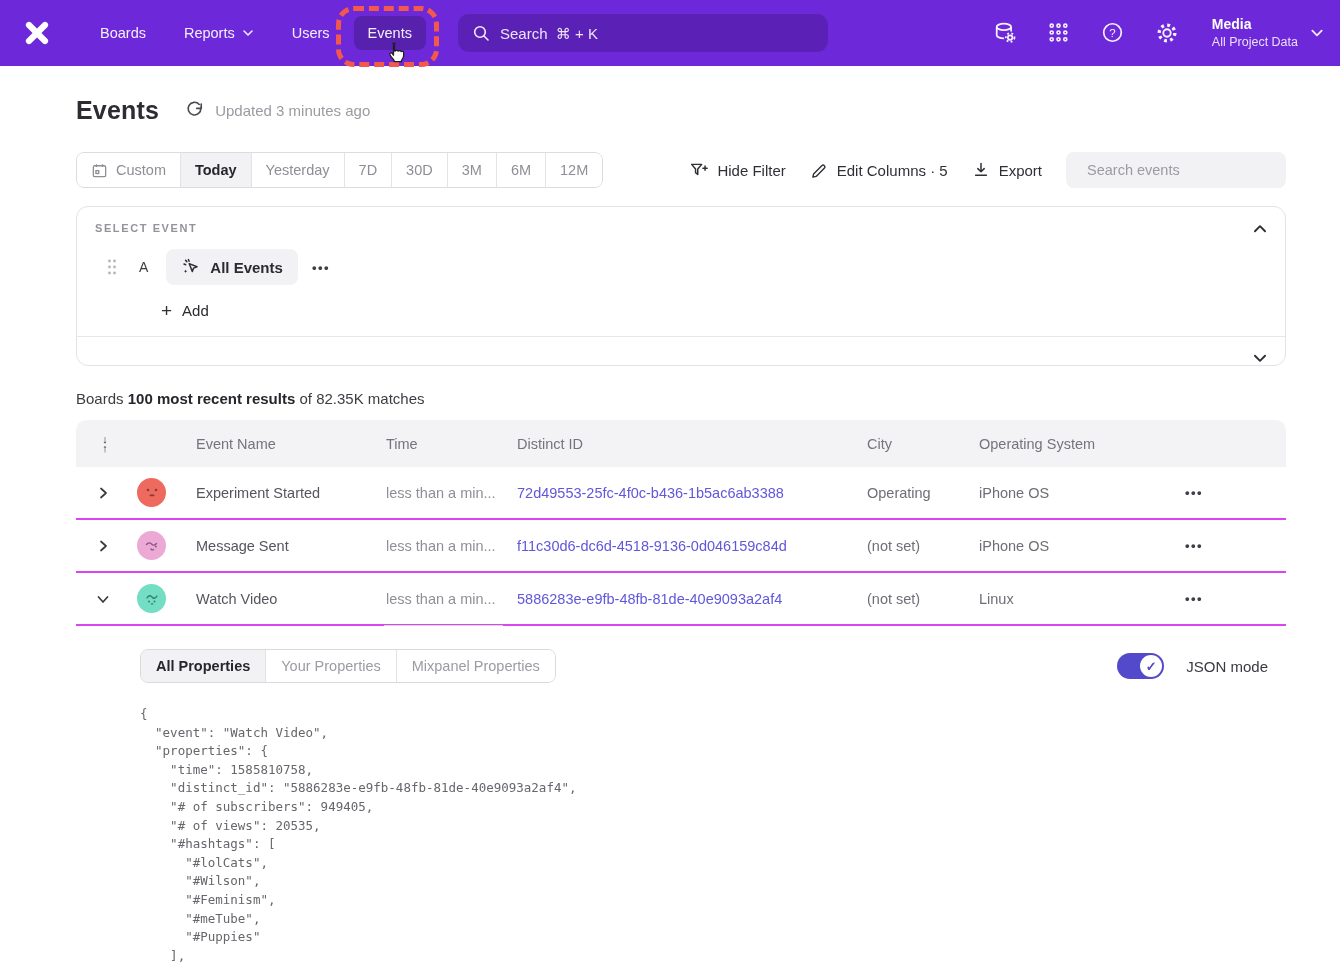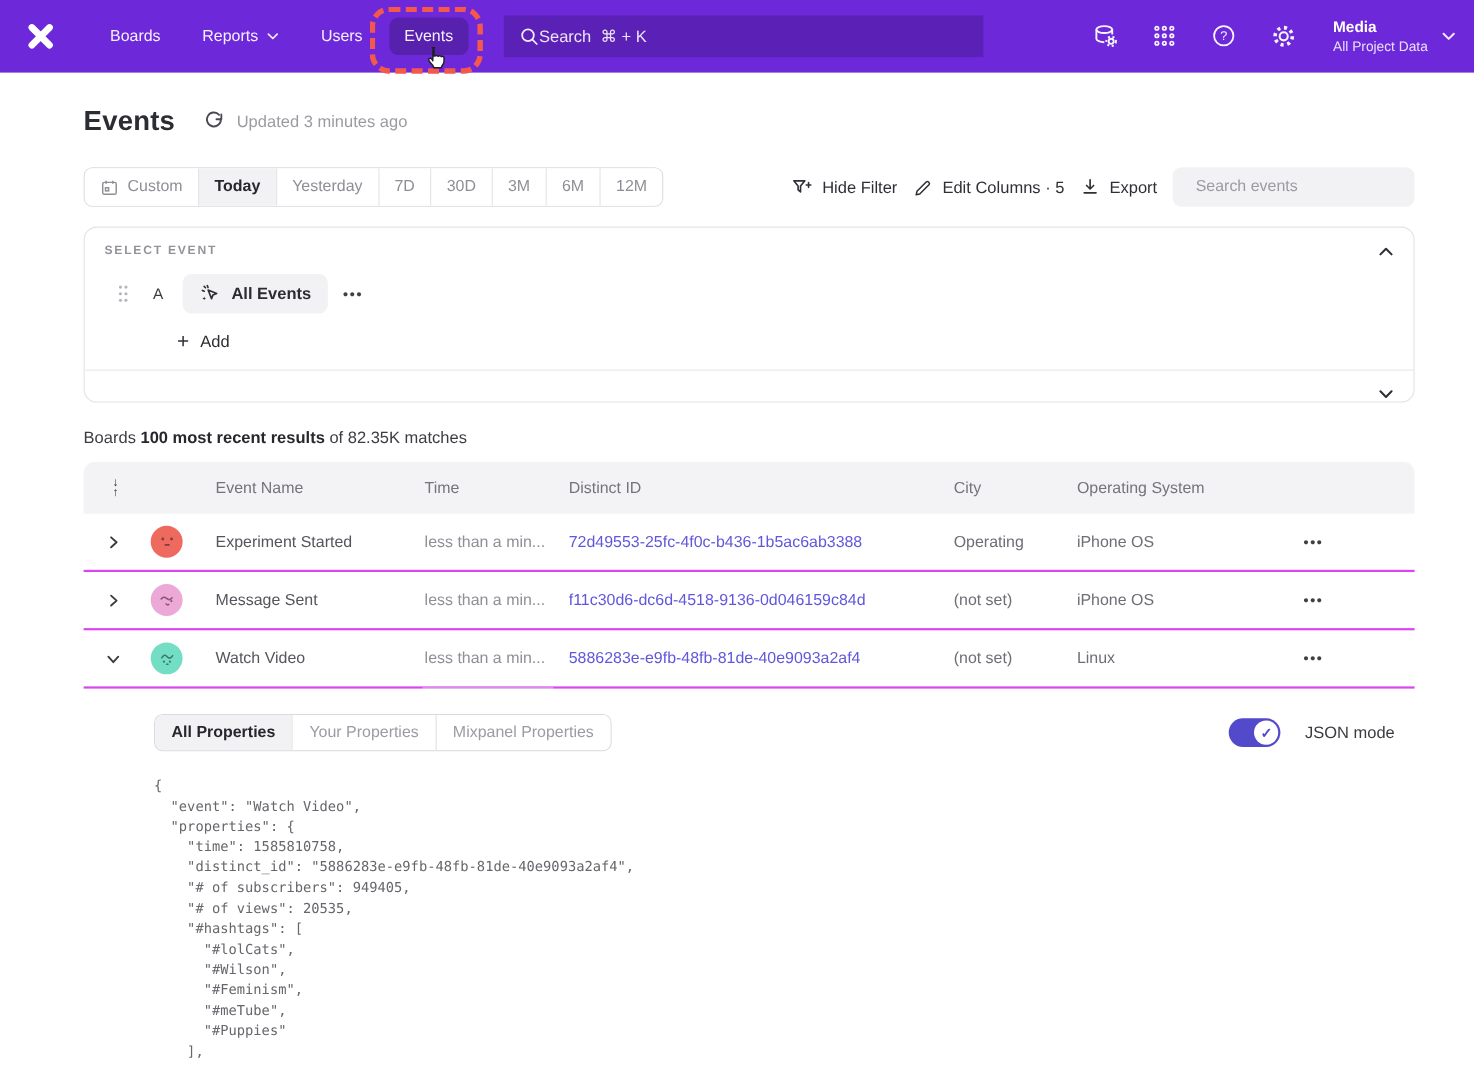--- a/index.html
+++ b/index.html
@@ -6,21 +6,21 @@
   html,body { width:1340px; height:974px; overflow:hidden; background:#fff;
     font-family:"Liberation Sans","DejaVu Sans",sans-serif; }
 
   
   .navbar { position:relative; height:66px; background:#6d28d9; display:flex; align-items:center; padding:0 16px 0 22px; }
   .logo { width:30px; height:30px; flex:0 0 auto; margin-right:34px; }
   .nav-items { display:flex; align-items:center; gap:10px; }
   .nav-item { color:rgba(255,255,255,.93); font-size:14.5px; font-weight:500; padding:9px 14px; border-radius:8px; cursor:pointer; display:flex; align-items:center; gap:7px; }
   .nav-item.active { background:rgba(0,0,0,.20); }
   .nav-chevron { width:12px; height:12px; }
-  .nav-search { margin-left:32px; width:436px; height:38px; background:rgba(0,0,0,.16); border-radius:0; display:flex; align-items:center; padding:0 14px; }
+  .nav-search { margin-left:32px; width:370px; height:38px; background:rgba(0,0,0,.16); border-radius:11px; display:flex; align-items:center; padding:0 14px; gap:10px; }
   .nav-search svg { flex:0 0 auto; }
   .nav-search input { flex:1; background:transparent; border:none; outline:none; color:#fff; font-size:15px; font-family:inherit; }
   .nav-search input::placeholder { color:rgba(255,255,255,.88); }
   .nav-right { margin-left:auto; display:flex; align-items:center; gap:28px; }
   .nav-iconbtn { width:26px; height:26px; display:flex; align-items:center; justify-content:center; color:rgba(255,255,255,.95); cursor:pointer; }
   .project-switcher { display:flex; align-items:center; gap:12px; cursor:pointer; margin-left:4px; }
   .project-name { color:#fff; font-size:14px; font-weight:700; line-height:1.35; }
   .project-scope { color:rgba(255,255,255,.85); font-size:12.5px; line-height:1.3; }
 
   
@@ -33,21 +33,21 @@
   .page-title { font-size:25px; font-weight:700; color:#2c2c33; letter-spacing:.2px; }
   .refresh-btn { margin-left:26px; width:20px; height:20px; color:#4a4a52; cursor:pointer; }
   .updated-text { margin-left:10px; font-size:15px; color:#9b9ba1; }
 
   
   .controls { margin-top:24px; display:flex; align-items:center; height:36px; }
   .seg-group { display:flex; border:1px solid #dcdce0; border-radius:8px; overflow:hidden; height:36px; }
   .seg-btn { display:flex; align-items:center; gap:8px; padding:0 14px; font-size:14.5px; color:#8e8e96; background:#fff; border:none; border-left:1px solid #e4e4e8; cursor:pointer; font-family:inherit;justify-content:space-between; }
   .seg-btn:first-child { border-left:none; }
   .seg-btn.active { background:#f2f2f4; color:#26262c; font-weight:700; }
-  .tools { margin-left:auto; display:flex; align-items:center; gap:14px; }
+  .tools { margin-left:auto; display:flex; align-items:center; gap:24px; }
   .tool-btn { display:flex; align-items:center; gap:9px; font-size:15px; color:#2f2f36; font-weight:500; background:none; border:none; cursor:pointer; font-family:inherit; }
   .tool-btn svg { color:#2f2f36; }
   .events-search { width:220px; height:36px; background:#f2f2f4; border-radius:8px; display:flex; align-items:center; gap:9px; padding:0 12px; }
   .events-search input { flex:1; border:none; outline:none; background:transparent; font-size:14.5px; color:#3a3a40; font-family:inherit; }
   .events-search input::placeholder { color:#9b9ba3; }
 
   
   .query-card { margin-top:18px; border:1px solid #e3e3e7; border-radius:12px; }
   .qc-section { padding:15px 18px 16px 18px; position:relative; }
   .qc-label { font-size:11px; letter-spacing:1.6px; font-weight:700; color:#93939c; }

